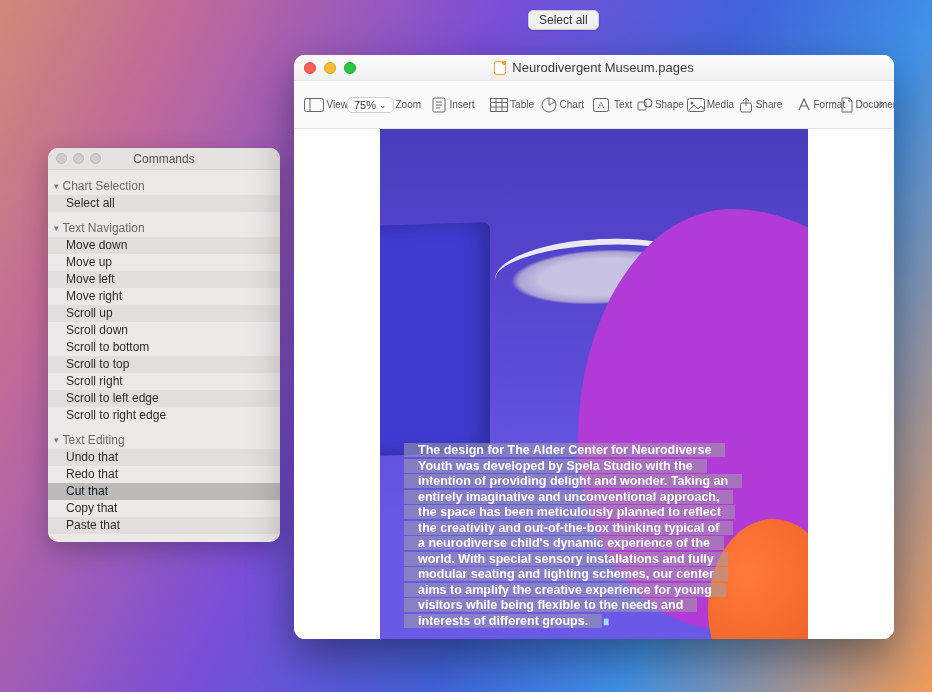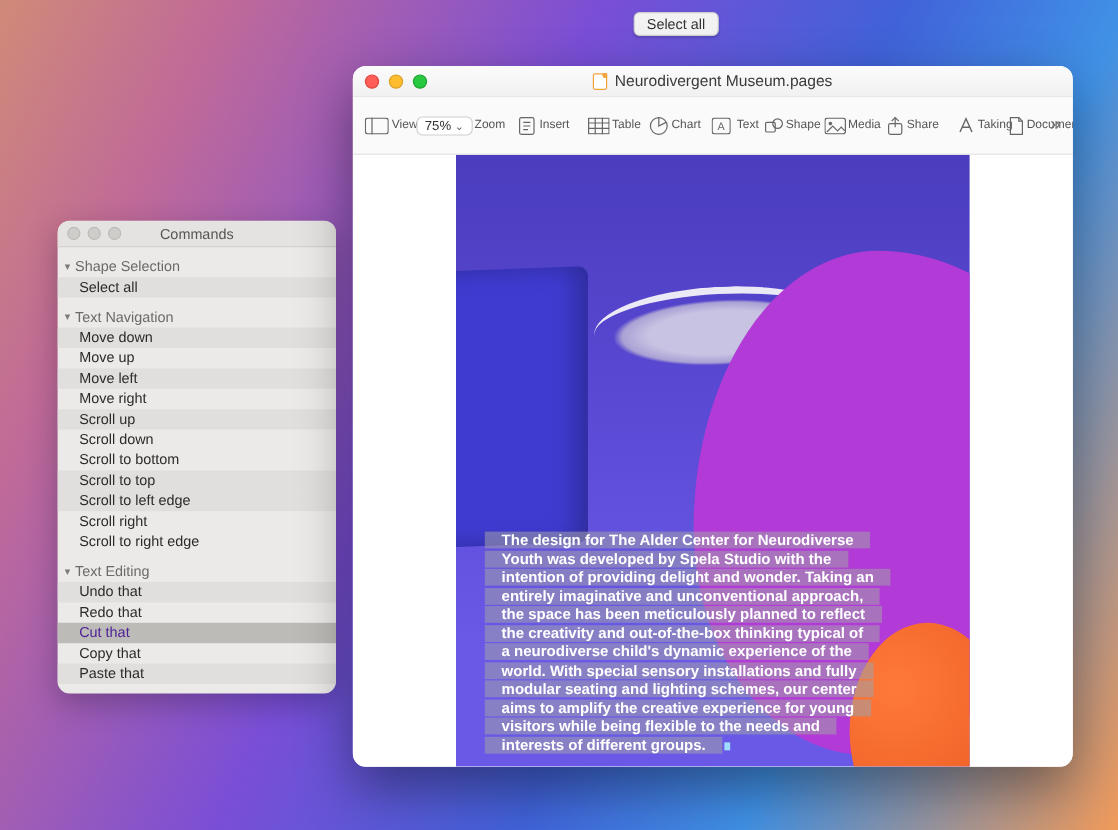--- a/index.html
+++ b/index.html
@@ -26,21 +26,20 @@
   .commands {
     position: absolute;
     top: 148px; left: 48px;
     width: 232px;
     background: #eceae8;
     border-radius: 10px;
     box-shadow: 0 8px 25px rgba(0,0,0,.25);
     overflow: hidden;
     font-size: 12px;
     color: #3a3a3a;
-    margin-top: 36px;
   }
   .commands .titlebar {
     height: 22px;
     display: flex; align-items: center;
     position: relative;
     background: #e5e3e1;
     border-bottom: 1px solid #d5d3d0;
   }
   .commands .traffic { display:flex; gap:6px; position:absolute; left:8px; }
   .commands .dot { width:11px; height:11px; border-radius:50%; background:#cfcdc9; border:1px solid #bdbbb7; }
@@ -53,21 +52,21 @@
     margin-top:6px;
   }
   .commands .group-head:first-of-type { margin-top:2px; }
   .commands .chev { font-size:9px; color:#7a7a7a; }
   .commands .item {
     padding: 1px 6px 1px 18px;
     line-height:15px;
     color:#2b2b2b;
   }
   .commands .item.alt { background:#e1dfdd; }
-  .commands .item.sel { background:#bdbbb8; color:#4c1d95; }
+  .commands .item.sel { background:#bdbbb8; color:#0f172a; }
   .commands .spacer { height:8px; }
 
   
   .pages {
     position: absolute;
     top: 55px; left: 294px;
     width: 600px; height: 584px;
     background: #fff;
     border-radius: 11px;
     box-shadow: 0 18px 45px rgba(0,0,0,.4);
@@ -185,38 +184,38 @@
     <div class="traffic">
       <div class="dot"></div>
       <div class="dot"></div>
       <div class="dot"></div>
     </div>
     <div class="title">Commands</div>
   </div>
 
   <div class="group-head">
     <span class="chev">▾</span>
-    <span>Shape Selection</span>
+    <span>Chart Selection</span>
   </div>
   <div class="item alt">Select all</div>
 
   <div class="group-head">
     <span class="chev">▾</span>
     <span>Text Navigation</span>
   </div>
   <div class="item alt">Move down</div>
   <div class="item">Move up</div>
   <div class="item alt">Move left</div>
   <div class="item">Move right</div>
   <div class="item alt">Scroll up</div>
   <div class="item">Scroll down</div>
   <div class="item">Scroll to bottom</div>
   <div class="item alt">Scroll to top</div>
+  <div class="item">Scroll right</div>
   <div class="item alt">Scroll to left edge</div>
-  <div class="item">Scroll right</div>
   <div class="item">Scroll to right edge</div>
 
   <div class="group-head">
     <span class="chev">▾</span>
     <span>Text Editing</span>
   </div>
   <div class="item alt">Undo that</div>
   <div class="item">Redo that</div>
   <div class="item sel">Cut that</div>
   <div class="item">Copy that</div>
@@ -326,21 +325,21 @@
       </span>
       <span>Share</span>
     </div>
     <div class="tsep"></div>
     <div class="tbtn">
       <span class="ic">
         <svg width="16" height="16" viewBox="0 0 16 16">
             <path d="M3 13 L8 2 L13 13 M5 9 L11 9" fill="none" stroke="#666" stroke-width="1.2"></path>
           </svg>
       </span>
-      <span>Taking</span>
+      <span>Format</span>
     </div>
     <div class="tbtn">
       <span class="ic">
         <svg width="14" height="16" viewBox="0 0 14 16">
             <path d="M2 1 L9 1 L12 4 L12 15 L2 15 Z" fill="none" stroke="#666"></path>
             <path d="M9 1 L9 4 L12 4" fill="none" stroke="#666"></path>
           </svg>
       </span>
       <span>Document</span>
     </div>

